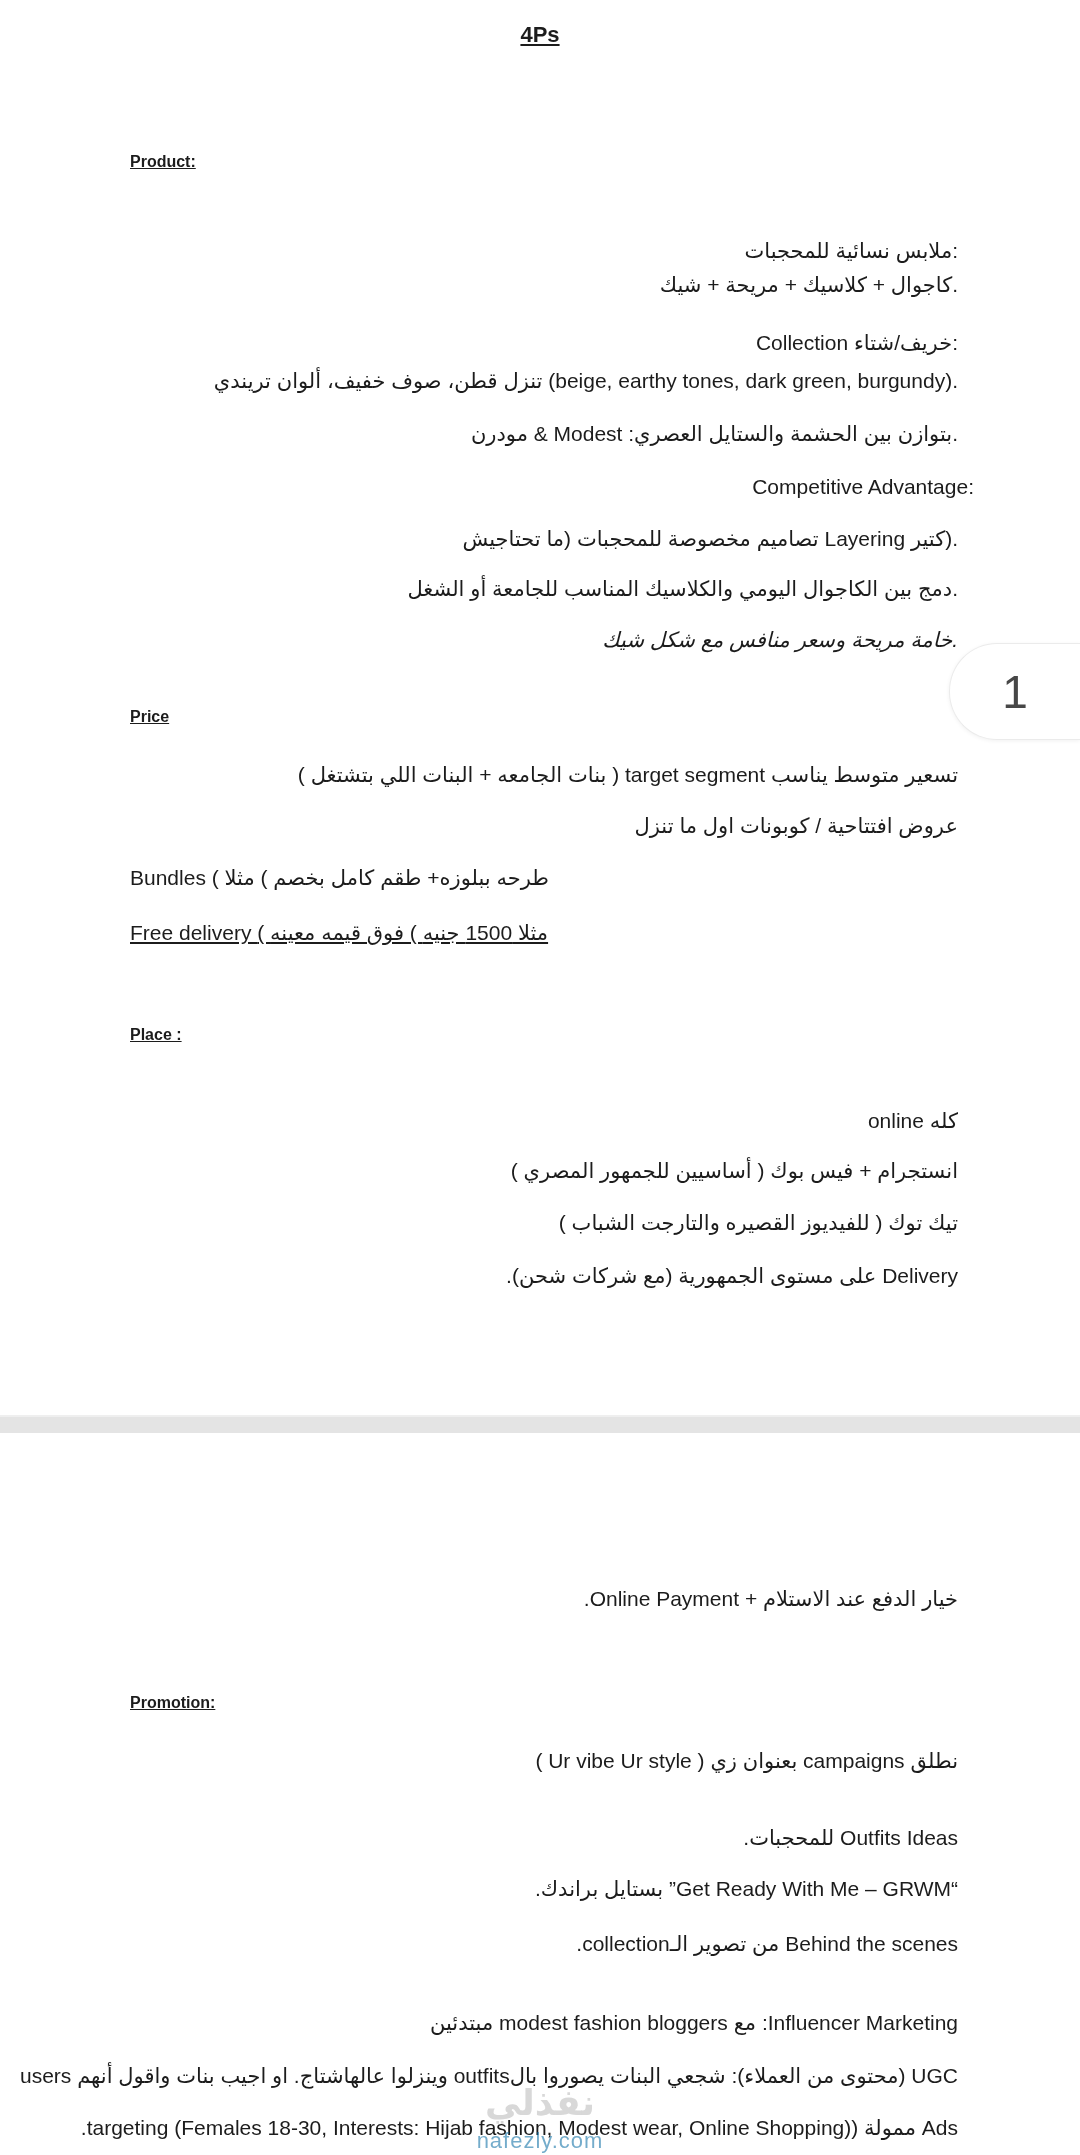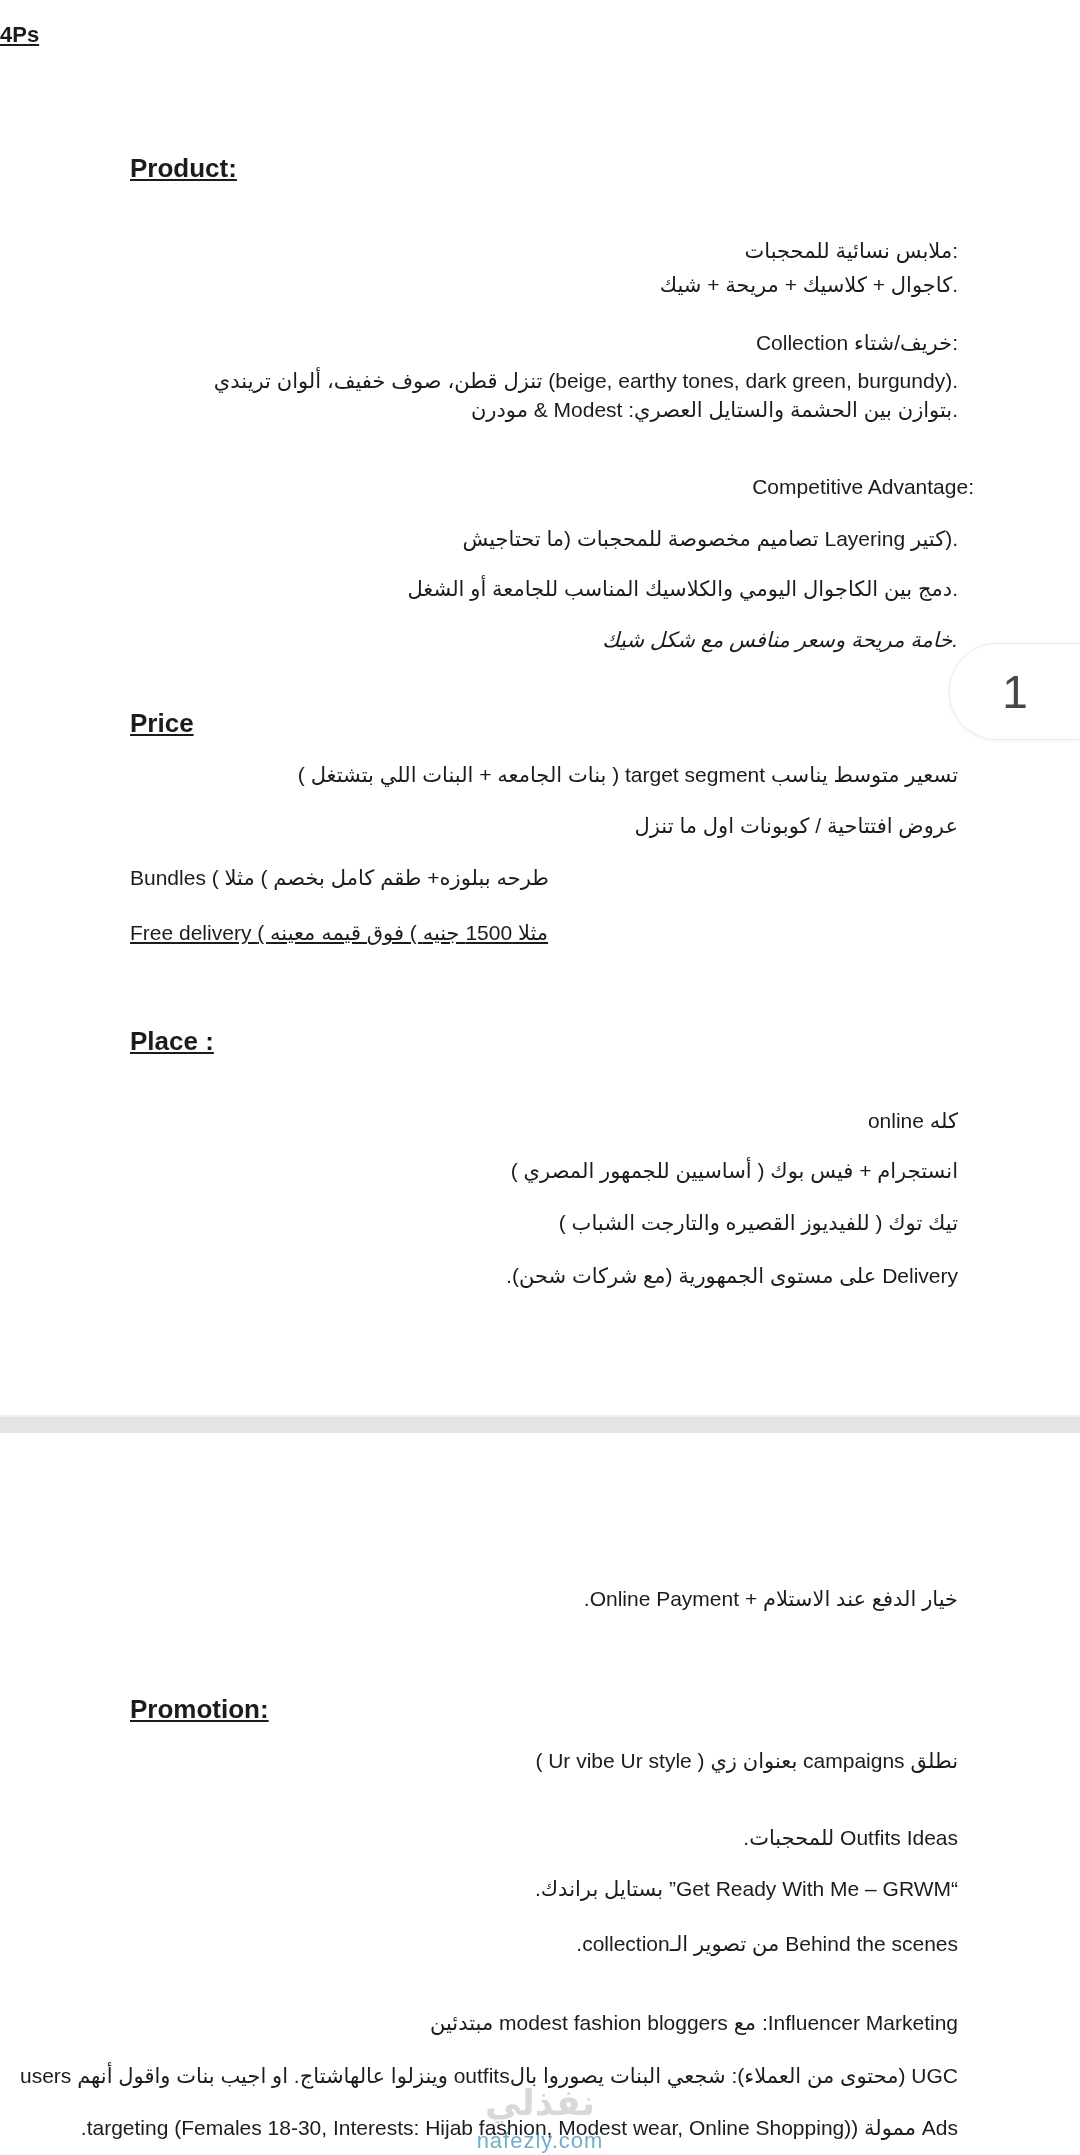--- a/index.html
+++ b/index.html
@@ -5,23 +5,23 @@
   html,body{margin:0;padding:0;}
   body{
     width:1080px;height:2155px;position:relative;background:#ffffff;
     font-family:"Liberation Sans","DejaVu Sans",sans-serif;
     color:#1c1c1c;overflow:hidden;
   }
   .ln{position:absolute;white-space:nowrap;font-size:21px;line-height:26px;}
   .rtl{direction:rtl;right:122px;text-align:right;}
   .ltr-right{direction:ltr;right:106px;text-align:center;}
   .left{left:130px;direction:ltr;text-align:left;}
-  .heading{position:absolute;left:130px;font-size:26px;font-weight:bold;
+  .heading{position:absolute;left:130px;font-size:16px;font-weight:bold;
            text-decoration:underline;white-space:nowrap;}
-  .title{position:absolute;left:0;right:0;font-size:22px;
+  .title{position:absolute;left:0;right:0;text-align:center;font-size:22px;
          font-weight:bold;}
   .title span{text-decoration:underline;}
   .seg span{display:inline;}
   .separator-band{position:absolute;left:0;width:1080px;top:1415px;height:16px;
                   background:#e4e4e4;border-top:2px solid #efefef;}
   .page-chip{position:absolute;right:0;top:643px;width:130px;height:95px;
              background:#ffffff;border:1px solid #ebebeb;border-right:none;
              border-radius:48px 0 0 48px;box-shadow:0 1px 4px rgba(0,0,0,0.06);
              display:flex;align-items:center;justify-content:center;}
   .page-chip .num{font-size:46px;color:#474747;font-weight:400;}
@@ -36,21 +36,21 @@
 <div>
 
   <div class="title" style="top:22px;"><span>4Ps</span></div>
 
   <div class="heading" style="top:153px;">Product:</div>
 
   <div class="ln rtl" style="top:238px;">:ملابس نسائية للمحجبات</div>
   <div class="ln rtl" style="top:272px;">.كاجوال + كلاسيك + مريحة + شيك</div>
   <div class="ln rtl" style="top:330px;">:خريف/شتاء Collection</div>
   <div class="ln rtl" style="top:368px;">.(beige, earthy tones, dark green, burgundy) تنزل قطن، صوف خفيف، ألوان تريندي</div>
-  <div class="ln rtl" style="top:397px;">.بتوازن بين الحشمة والستايل العصري: Modest &amp; مودرن</div>
+  <div class="ln rtl" style="top:421px;">.بتوازن بين الحشمة والستايل العصري: Modest &amp; مودرن</div>
   <div class="ln ltr-right" style="top:474px;">Competitive Advantage:</div>
   <div class="ln rtl" style="top:526px;">.(كتير Layering تصاميم مخصوصة للمحجبات (ما تحتاجيش</div>
   <div class="ln rtl" style="top:576px;">.دمج بين الكاجوال اليومي والكلاسيك المناسب للجامعة أو الشغل</div>
   <div class="ln rtl" style="top:627px;font-style:italic;">.خامة مريحة وسعر منافس مع شكل شيك</div>
 
   <div class="heading" style="top:708px;">Price</div>
 
   <div class="ln rtl" style="top:762px;">تسعير متوسط يناسب target segment ( بنات الجامعه + البنات اللي بتشتغل )</div>
   <div class="ln rtl" style="top:813px;">عروض افتتاحية / كوبونات اول ما تنزل</div>
 

